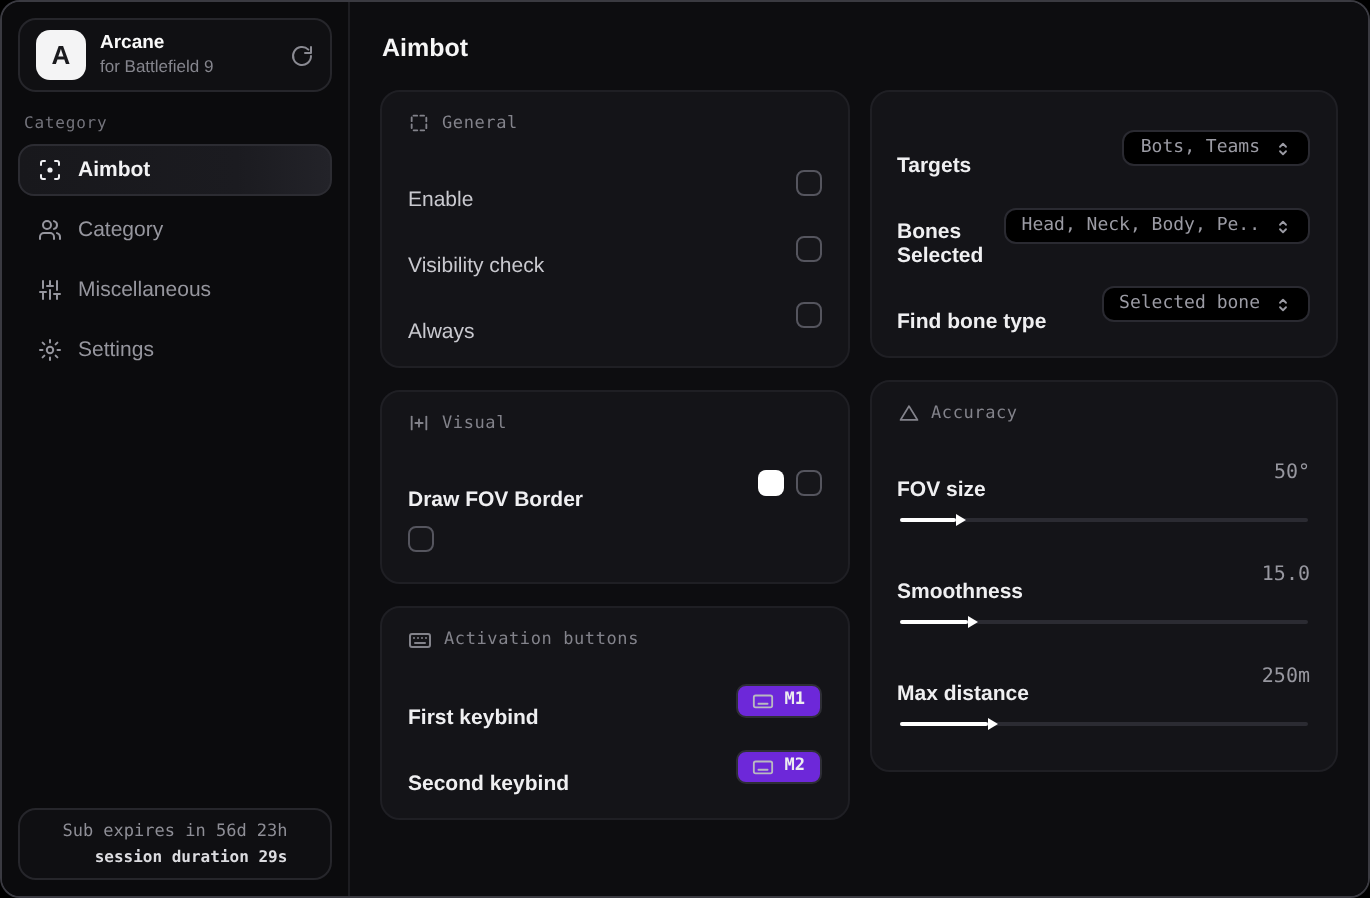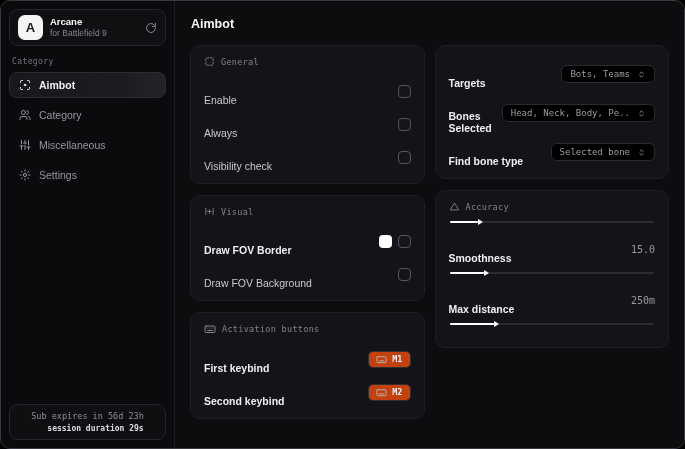--- a/index.html
+++ b/index.html
@@ -74,21 +74,21 @@
   .row-right { display:flex; align-items:center; gap:6px; }
 
   .checkbox {
     width:13px; height:13px; border:1px solid #55555e; border-radius:4px;
     background:#16161a; cursor:pointer;
   }
   .swatch { width:13px; height:13px; border-radius:4px; cursor:pointer; }
 
   .keybtn {
     display:flex; align-items:center; gap:5px;
-    background:#c2410c; border:1px solid #2e2e35; border-radius:5px;
+    background:#6d28d9; border:1px solid #2e2e35; border-radius:5px;
     padding:2px 7px; color:#ececf0; font-size:8.5px; font-weight:700; cursor:pointer;
   }
   .keybtn .kicon { display:flex; color:#b9b9c0; }
 
   .select {
     display:flex; align-items:center; gap:7px;
     background:#000000; border:1px solid #2a2a31; border-radius:6px;
     padding:3px 8px; color:#9b9ba4; font-size:9px; cursor:pointer; white-space:nowrap;
   }
   .select .cicon { display:flex; color:#9b9ba4; }
@@ -200,25 +200,25 @@
                   <rect x="4" y="4" width="16" height="16" rx="2" stroke-dasharray="4 3.5"></rect>
                 </svg>
             </span>
             <span>General</span>
           </div>
           <div class="row">
             <span class="row-label">Enable</span>
             <span class="checkbox"></span>
           </div>
           <div class="row">
+            <span class="row-label">Visibility check</span>
+            <span class="checkbox"></span>
+          </div>
+          <div class="row">
             <span class="row-label">Always</span>
-            <span class="checkbox"></span>
-          </div>
-          <div class="row">
-            <span class="row-label">Visibility check</span>
             <span class="checkbox"></span>
           </div>
         </div>
 
         <div class="card">
           <div class="card-header mono">
             <span class="hicon">
               <svg width="11" height="11" viewBox="0 0 24 24" fill="none" stroke="currentColor" stroke-width="2" stroke-linecap="round">
                   <path d="M4 5v14"></path>
                   <path d="M20 5v14"></path>
@@ -229,21 +229,20 @@
             <span>Visual</span>
           </div>
           <div class="row">
             <span class="row-label strong">Draw FOV Border</span>
             <span class="row-right">
               <span class="swatch" style="background:#ffffff;"></span>
               <span class="checkbox"></span>
             </span>
           </div>
           <div class="row">
-            <span class="row-label">Draw FOV Background</span>
             <span class="checkbox"></span>
           </div>
         </div>
 
         <div class="card">
           <div class="card-header mono">
             <span class="hicon">
               <svg width="12" height="12" viewBox="0 0 24 24" fill="none" stroke="currentColor" stroke-width="2" stroke-linecap="round">
                   <rect x="2" y="6" width="20" height="13" rx="2"></rect>
                   <path d="M6 10h.01M10 10h.01M14 10h.01M18 10h.01M7 15h10"></path>
@@ -322,20 +321,24 @@
         <div class="card">
           <div class="card-header mono">
             <span class="hicon">
               <svg width="11" height="11" viewBox="0 0 24 24" fill="none" stroke="currentColor" stroke-width="2" stroke-linejoin="round">
                   <path d="M12 4.5 2.8 19.5h18.4Z"></path>
                 </svg>
             </span>
             <span>Accuracy</span>
           </div>
 
+          <div class="row">
+            <span class="row-label strong">FOV size</span>
+            <span class="slider-value mono">50°</span>
+          </div>
           <div class="slider-track">
             <div class="slider-fill" style="width: 14%;"></div>
           </div>
 
           <div class="row">
             <span class="row-label strong">Smoothness</span>
             <span class="slider-value mono">15.0</span>
           </div>
           <div class="slider-track">
             <div class="slider-fill" style="width: 17%;"></div>

